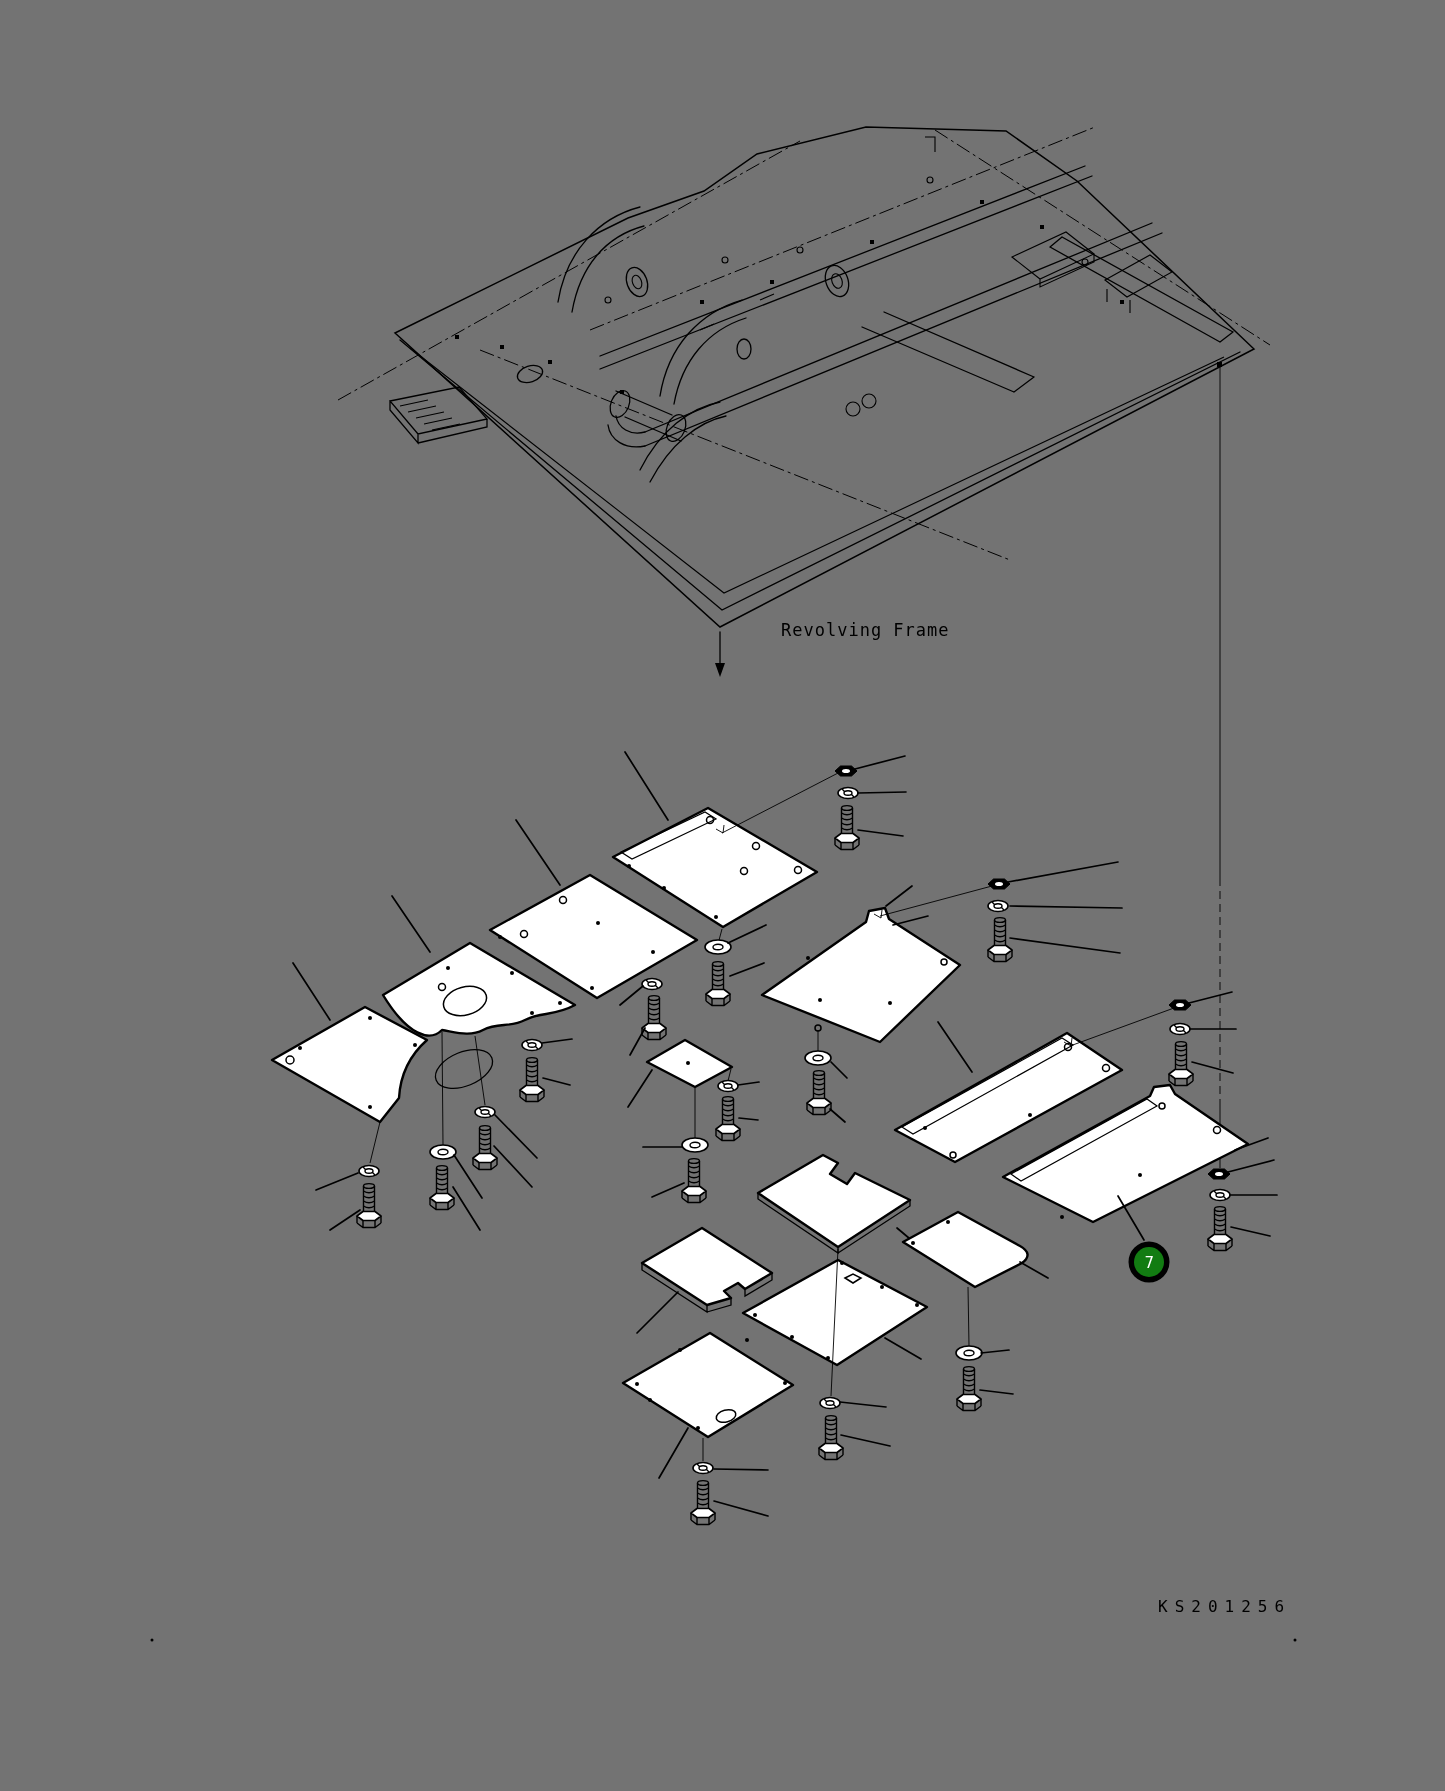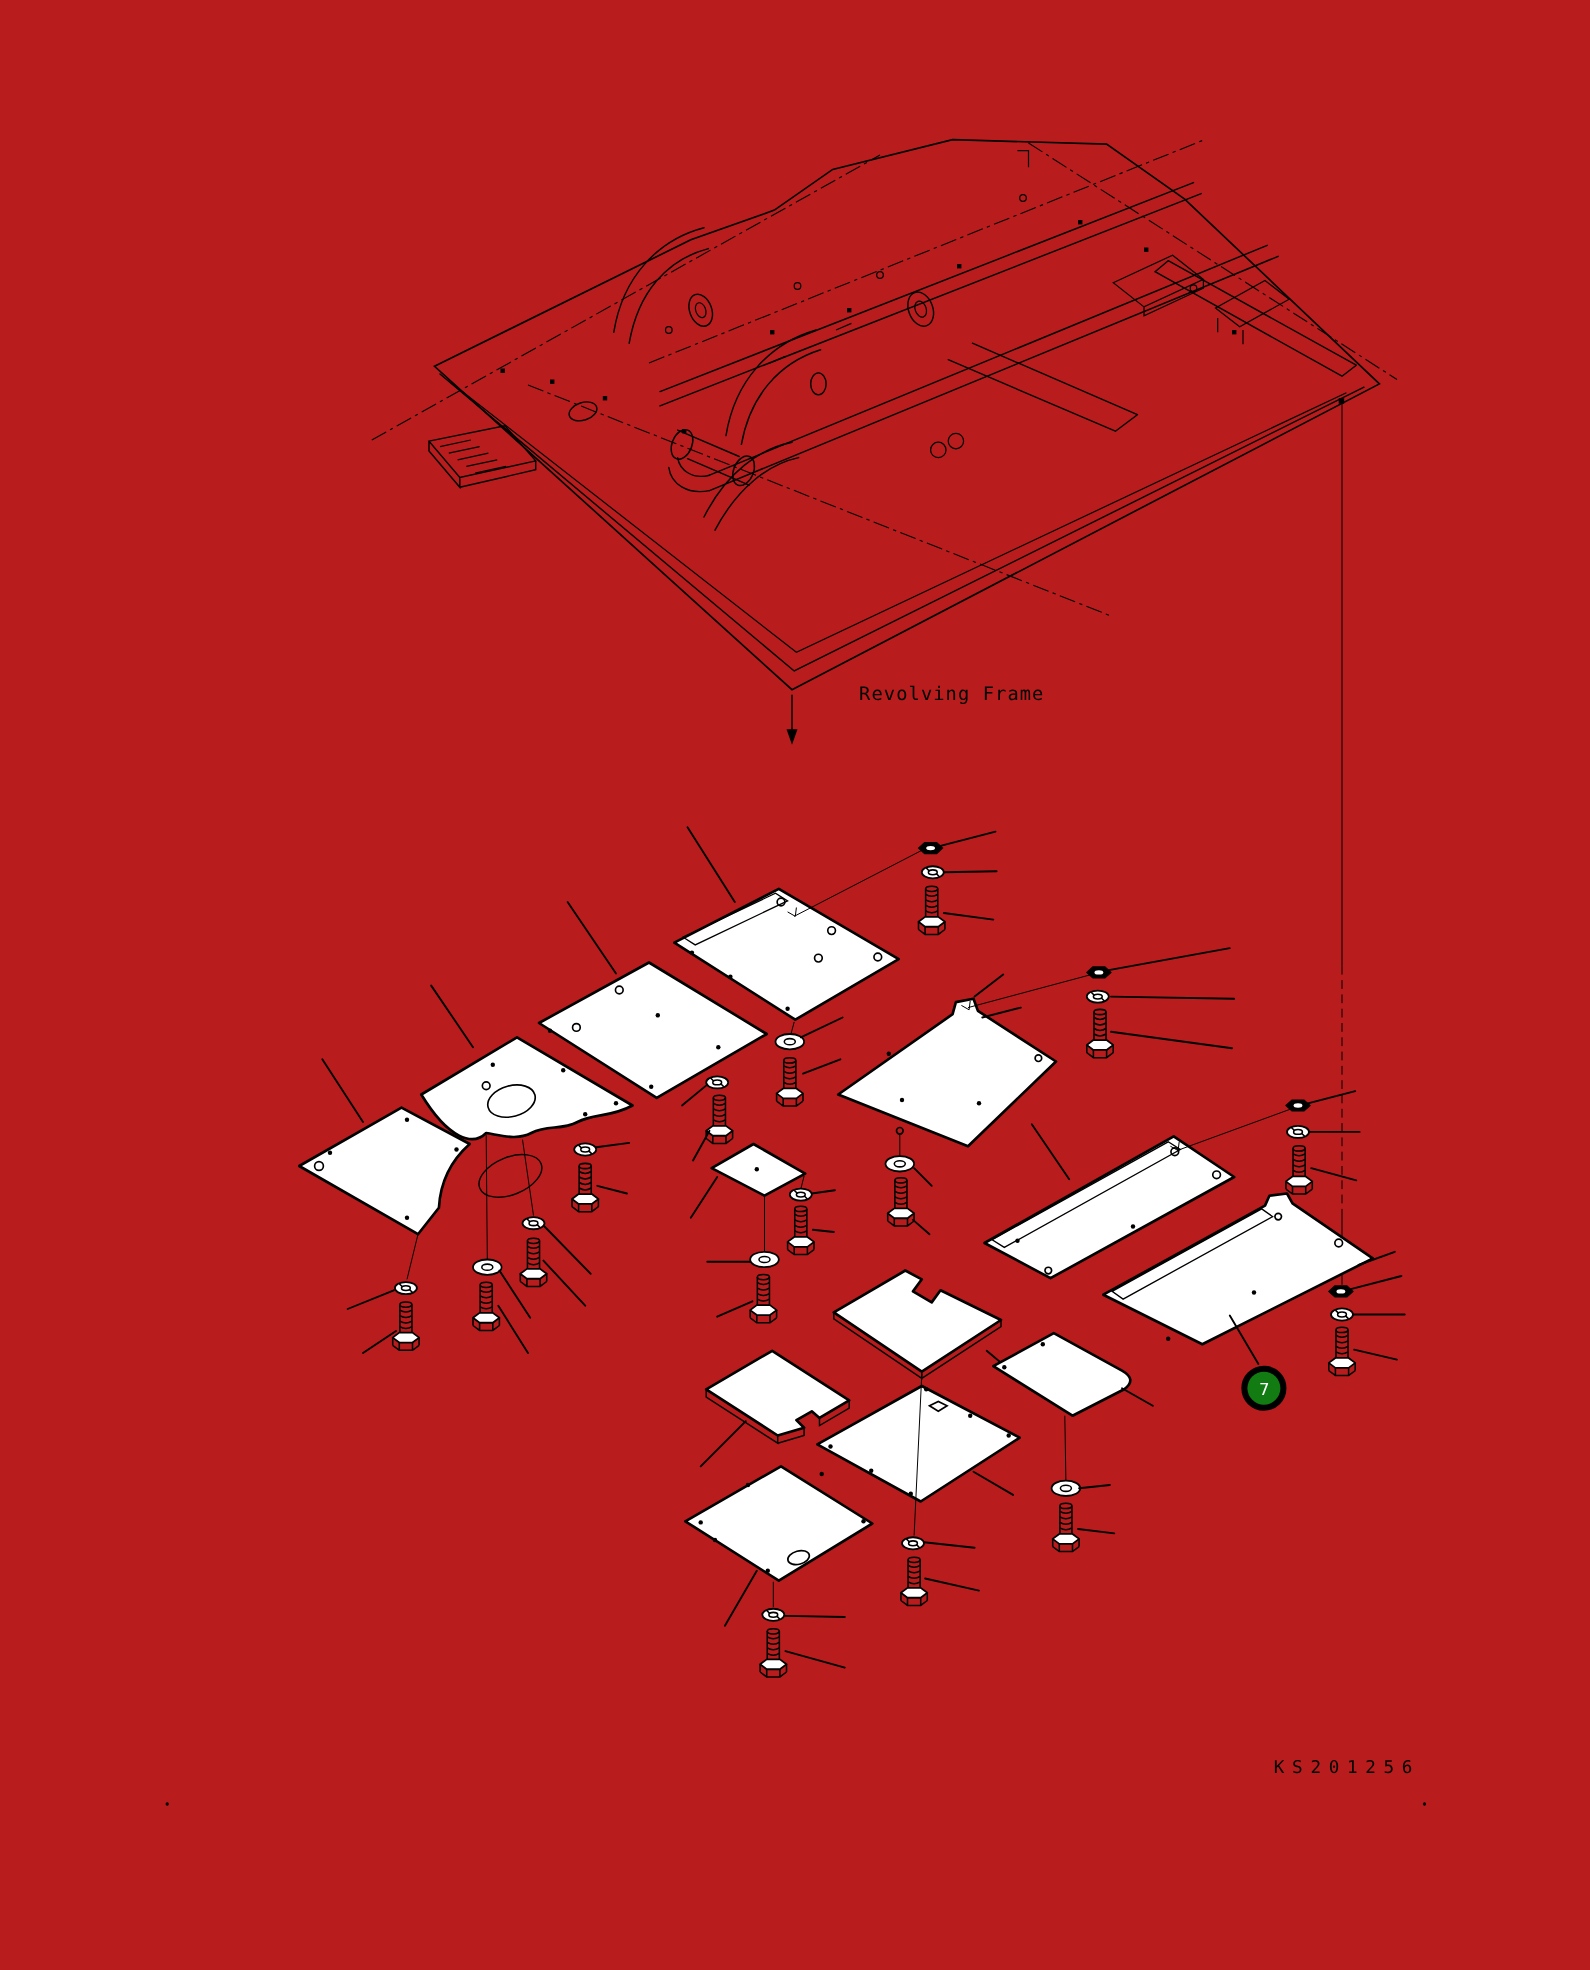--- a/index.html
+++ b/index.html
@@ -1,17 +1,17 @@
 <!DOCTYPE html>
 <html><head>
 <meta charset="utf-8">
 <style>
   html,body { margin:0; padding:0; }
   body { background:#e8e8e8; font-family:"DejaVu Sans Mono", monospace; }
-  #sheet { position:relative; width:1445px; height:1791px; background:#b91c1c; margin:0 auto; overflow:hidden; }
+  #sheet { position:relative; width:1445px; height:1791px; background:#737373; margin:0 auto; overflow:hidden; }
   svg { position:absolute; left:0; top:0; }
   .ln   { stroke:#000; stroke-width:1.3; fill:none; stroke-linecap:round; }
   .ln2  { stroke:#000; stroke-width:1.1; fill:none; }
   .rim  { stroke:#000; stroke-width:1.5; fill:none; }
   .dash { stroke:#000; stroke-width:1; fill:none; stroke-dasharray:15 4 3 4; }
   .plate{ stroke:#000; stroke-width:2.4; fill:#fff; stroke-linejoin:round; }
   .fold { stroke:#000; stroke-width:1.2; fill:none; }
   .thin { stroke:#000; stroke-width:0.9; fill:none; }
   .leader{ stroke:#000; stroke-width:1.7; fill:none; stroke-linecap:round; }
   .dot  { fill:#000; stroke:none; }

